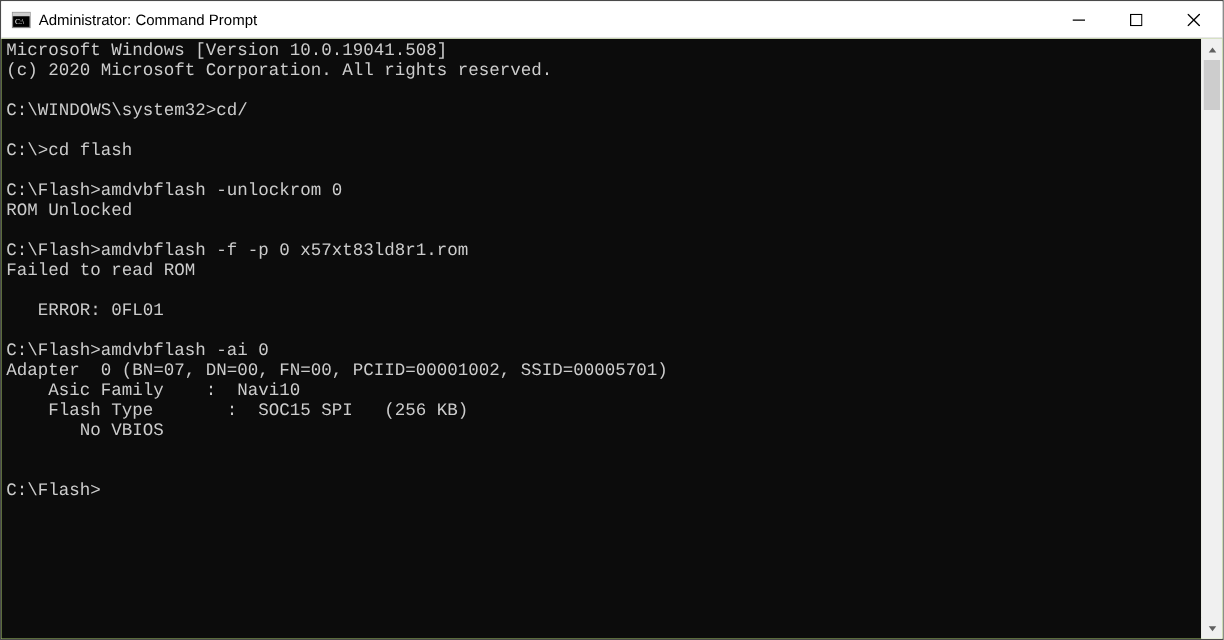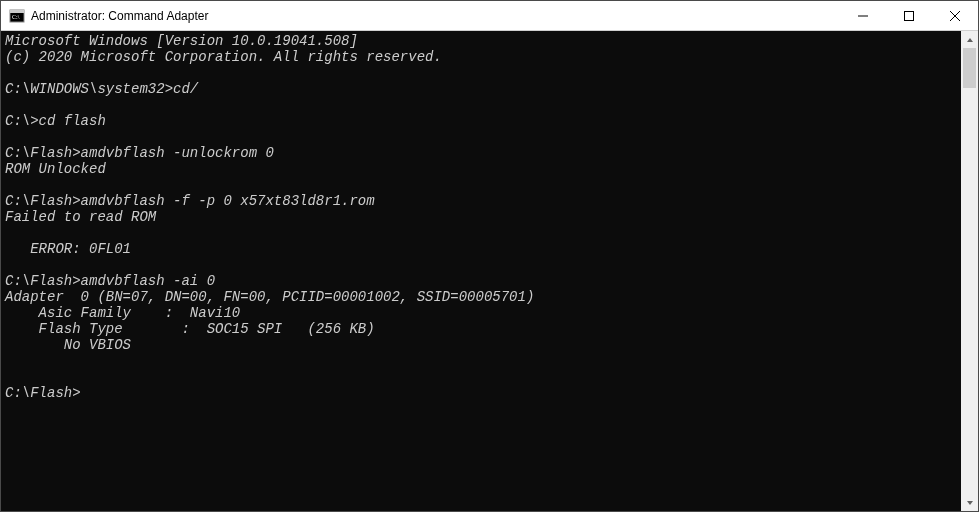--- a/index.html
+++ b/index.html
@@ -4,41 +4,41 @@
 <style>
   * { margin: 0; padding: 0; box-sizing: border-box; }
   html, body { width: 979px; height: 512px; overflow: hidden; font-family: "Segoe UI", Tahoma, sans-serif; background: #f0f0f0; }
   .window { width: 979px; height: 512px; background: #fff; border: 1px solid #4a4a4a; display: flex; flex-direction: column; }
   .titlebar { height: 30px; background: #fff; display: flex; align-items: center; border-bottom: 1px solid #d0d0d0; }
   .titlebar .icon { width: 16px; height: 16px; margin: 0 6px 0 8px; display: flex; align-items: center; justify-content: center; }
   .titlebar .title { flex: 1; font-size: 12px; color: #000; padding-left: 0px; }
   .winbtns { display: flex; height: 100%; }
   .winbtn { width: 46px; height: 100%; display: flex; align-items: center; justify-content: center; cursor: default; }
   .winbtn svg { width: 10px; height: 10px; stroke: #000; stroke-width: 1; fill: none; }
-  .client { flex: 1; display: flex; background: #bef264; overflow: hidden; font-style: italic; }
+  .client { flex: 1; display: flex; background: #bef264; overflow: hidden; }
   .terminal { flex: 1; background: #0c0c0c; color: #cccccc; font-family: Consolas, "Courier New", monospace; font-size: 14px; line-height: 16px; padding: 2px 0 0 4px; white-space: pre; overflow: hidden; }
   .scrollbar { width: 17px; background: #f0f0f0; display: flex; flex-direction: column; }
   .sb-btn { height: 17px; background: #f0f0f0; display:flex; align-items:center; justify-content:center; cursor:default; }
   .sb-btn svg { width:8px; height:8px; fill:#606060; }
   .sb-track { flex: 1; background: #f0f0f0; position: relative; }
   .sb-thumb { position: absolute; top: 0; left: 2px; right: 2px; height: 40px; background: #cdcdcd; }
 </style>
 </head>
 <body>
 
 <div class="window">
   <div class="titlebar">
     <span class="icon">
       <svg viewBox="0 0 16 16" width="16" height="16">
         <rect x="1" y="2" width="14" height="12" fill="#000" stroke="#888" stroke-width="1"></rect>
         <rect x="1" y="2" width="14" height="3" fill="#ccc"></rect>
         <text x="3" y="11" font-size="6" fill="#fff" font-family="Consolas">C:\</text>
       </svg>
     </span>
-    <span class="title">Administrator: Command Adapter</span>
+    <span class="title">Administrator: Command Prompt</span>
     <div class="winbtns">
       <div class="winbtn">
         <svg viewBox="0 0 10 10">
             <line x1="0" y1="5" x2="10" y2="5"></line>
           </svg>
       </div>
       <div class="winbtn">
         <svg viewBox="0 0 10 10">
             <rect x="0.5" y="0.5" width="9" height="9"></rect>
           </svg>

